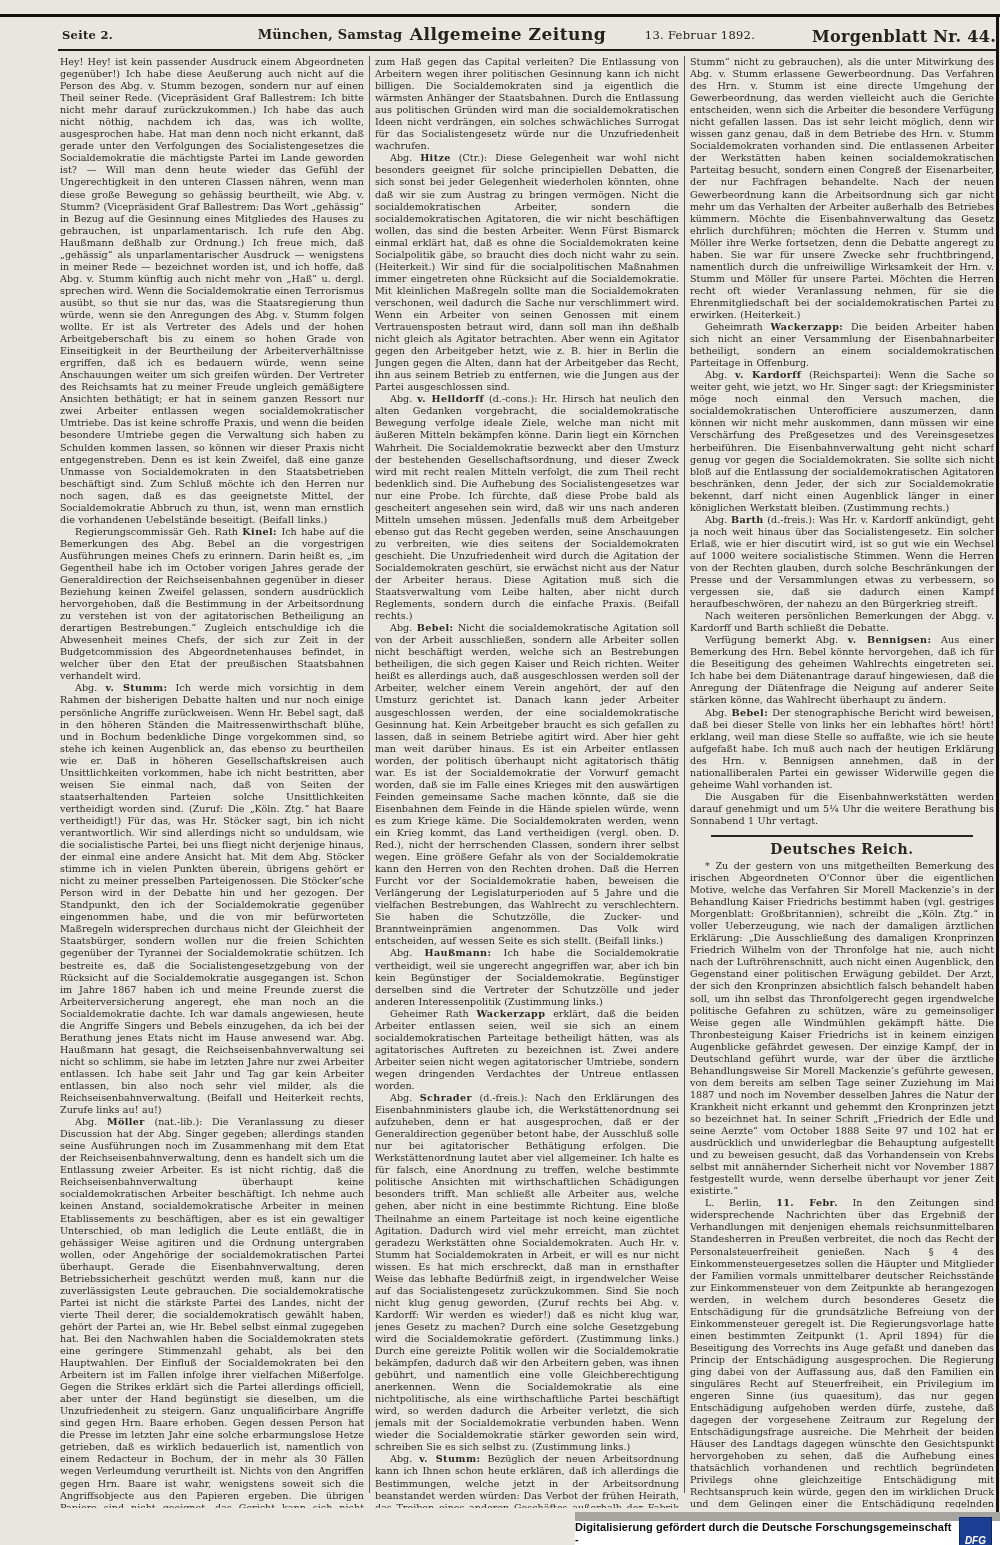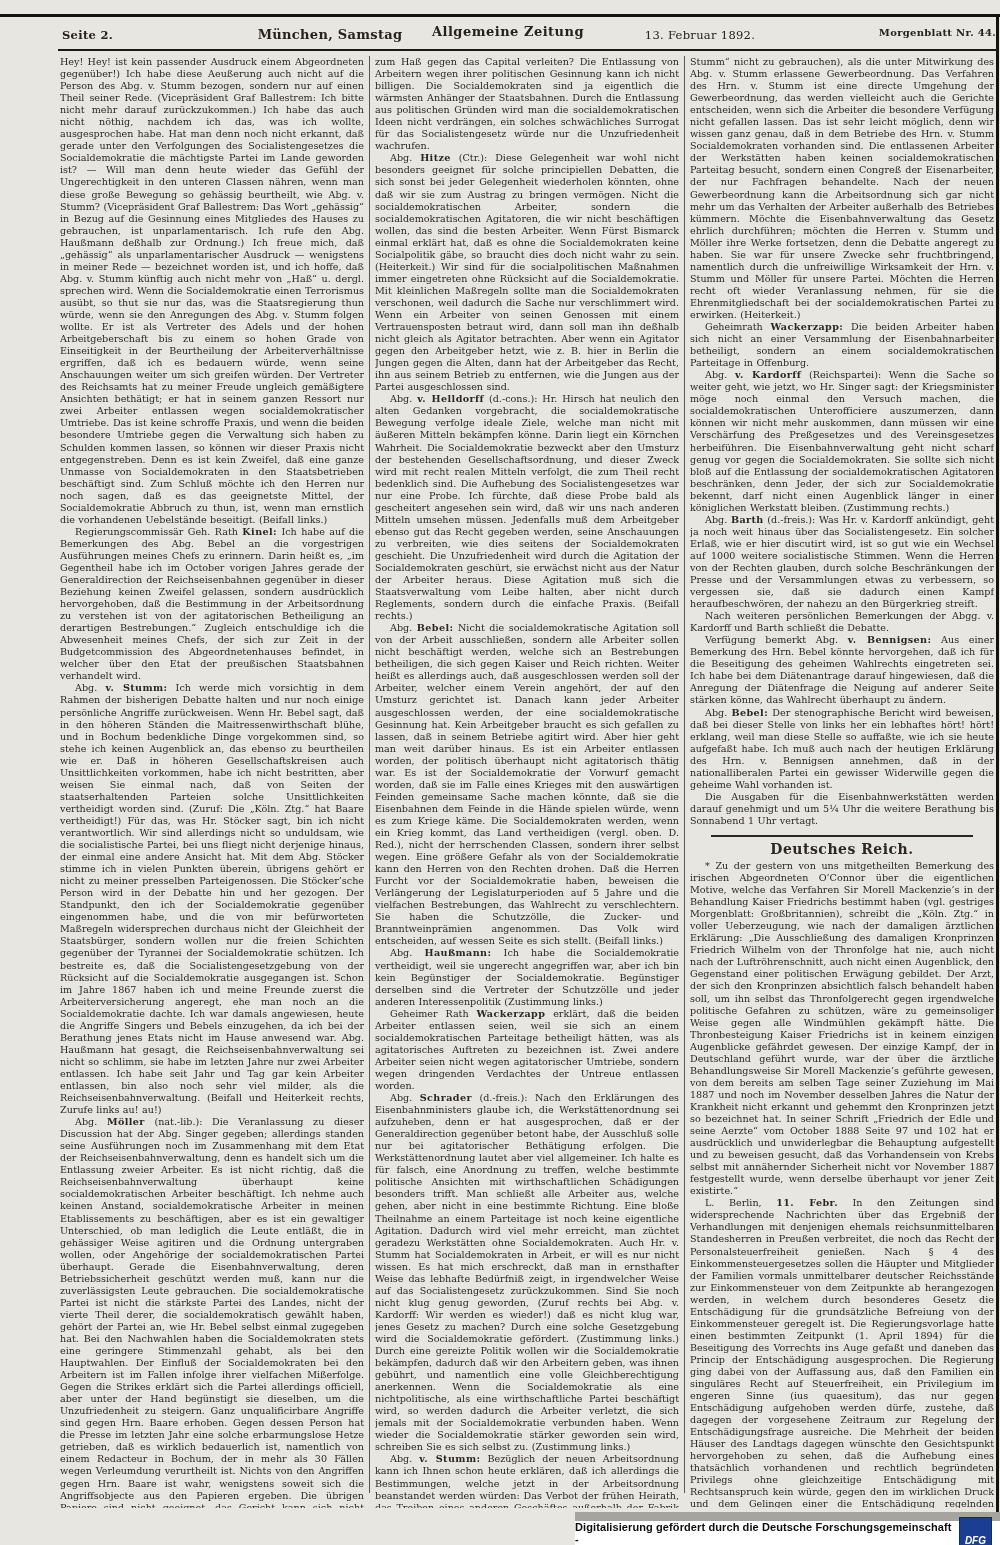--- a/index.html
+++ b/index.html
@@ -6,23 +6,23 @@
   body{width:1000px;height:1545px;position:relative;background:#b9b7b2;font-family:"DejaVu Serif","Liberation Serif",serif;}
   .page{position:absolute;inset:0;background:#e8e6e1;overflow:hidden;}
   .edge-top{position:absolute;left:0;top:14px;width:1000px;height:3px;background:#14120f;}
   .edge-right{position:absolute;right:1px;top:14px;width:3px;height:1500px;background:#14120f;}
 
   
   .hdr{position:absolute;left:0;top:24px;width:1000px;height:22px;color:#25221d;}
   .hdr span{position:absolute;white-space:nowrap;font-size:12px;font-weight:bold;letter-spacing:.3px;}
   .hdr .seite{left:62px;top:4px;font-size:11.5px;}
   .hdr .city{left:330px;top:3px;transform:translateX(-50%);font-size:13px;}
-  .hdr .mast{left:508px;top:0;transform:translateX(-50%);font-size:13px;letter-spacing:.5px;text-align:center;}
+  .hdr .mast{left:508px;top:0;transform:translateX(-50%);font-size:17px;letter-spacing:.5px;text-align:center;}
   .hdr .date{left:700px;top:4px;transform:translateX(-50%);font-size:11.5px;font-weight:normal;}
-  .hdr .edition{right:4px;top:3px;font-size:10px;}
+  .hdr .edition{right:4px;top:3px;font-size:16px;}
   .headrule{position:absolute;left:58px;top:49px;width:940px;height:2px;background:#1c1a16;}
 
   
   .cols{position:absolute;left:60px;top:56px;width:938px;height:1452px;display:flex;color:#2b2823;}
   .col{width:304px;height:100%;overflow:hidden;text-align:justify;}
   .colrule{width:1px;height:99%;background:#5a564e;margin:0 5px;}
   .col p{margin:0;font-size:9.6px;line-height:12.05px;text-indent:15px;word-spacing:.4px;}
   .col p.noind{text-indent:0;}
   .col b{font-weight:bold;letter-spacing:.4px;}
   .col h2{margin:4px 0 3px 0;text-align:center;font-size:14px;line-height:16px;font-weight:bold;text-indent:0;letter-spacing:.5px;}

